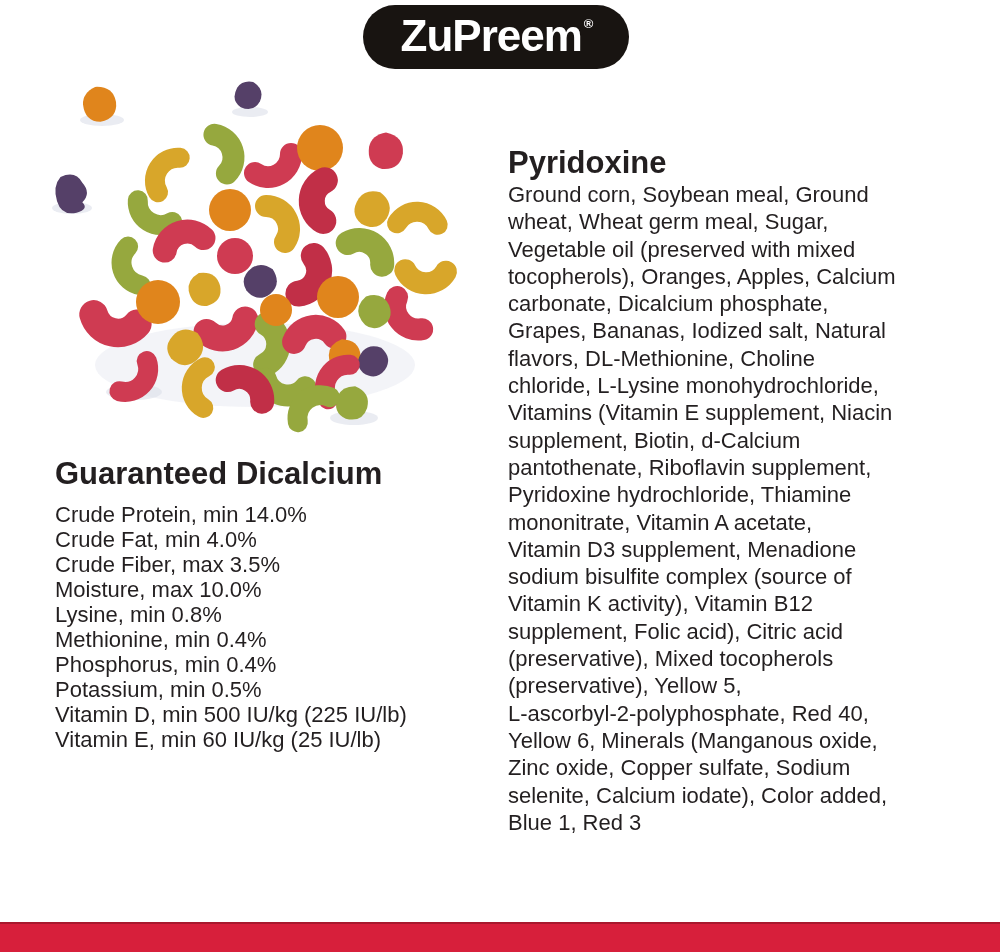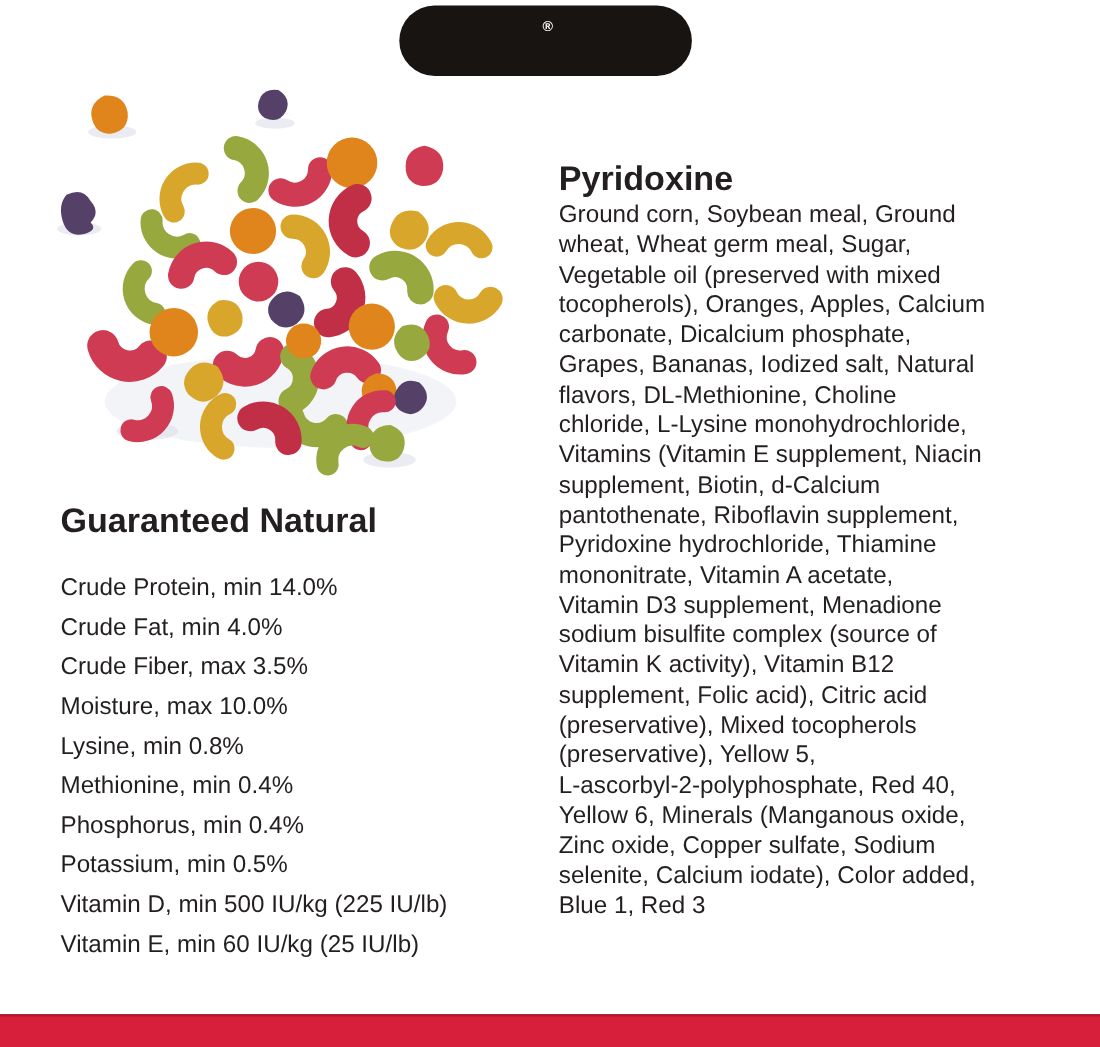--- a/index.html
+++ b/index.html
@@ -79,23 +79,23 @@
     font-size:31px;
     letter-spacing:0;
     color:var(--text);
   }
   .ga-block{
     position:absolute;
     left:55px; top:456px;
     width:430px;
   }
   .ga-items{
-    margin-top:24px;
+    margin-top:10px;
     font-size:22px;
-    line-height:36px;
+    line-height:25px;
     white-space:pre-line;
     color:var(--text);
   }
   .ing-block{
     position:absolute;
     left:508px; top:145px;
     width:460px;
   }
   .ing-lines{
     font-size:22px;
@@ -111,20 +111,21 @@
     background:var(--band-red);
     border-top:2px solid var(--band-red-dark);
   }
 </style>
 </head>
 <body>
 
 <div class="label-panel">
 
   <div class="logo-pill">
+    <span class="logo-text">ZuPreem</span>
       <span class="logo-reg">®</span>
   </div>
 
   <svg class="kibble-photo" viewBox="0 0 455 390" aria-hidden="true">
     <defs>
       <path id="cres" d="M -19 9 A 23 23 0 0 1 17 -10" fill="none" stroke-linecap="round"></path>
       <path id="chunk" d="M0 -15 Q14 -12 13 1 Q11 14 -3 13 Q-15 10 -13 -4 Q-11 -13 0 -15 Z"></path>
       <path id="blob" d="M-10 -13 Q3 -19 9 -8 Q17 1 9 9 Q15 15 4 18 Q-9 21 -13 8 Q-17 -5 -10 -13 Z"></path>
     </defs>
 
@@ -177,21 +178,21 @@
       <circle class="f-org" cx="256" cy="250" r="16"></circle>
       <use href="#cres" class="s-grn" stroke-width="22" transform="translate(265 322) rotate(-140)"></use>
       <use href="#cres" class="s-red2" stroke-width="24" transform="translate(225 332) rotate(60)"></use>
       <use href="#cres" class="s-yel" stroke-width="20" transform="translate(185 327) rotate(-60)"></use>
       <use href="#cres" class="s-red" stroke-width="20" transform="translate(320 322) rotate(-30)"></use>
       <use href="#cres" class="s-grn" stroke-width="20" transform="translate(295 350) rotate(-10)"></use>
     </g>
   </svg>
 
   <div class="ga-block">
-    <div class="section-heading">Guaranteed Natural</div>
+    <div class="section-heading">Guaranteed Dicalcium</div>
     <div class="ga-items">Crude Protein, min 14.0%
 Crude Fat, min 4.0%
 Crude Fiber, max 3.5%
 Moisture, max 10.0%
 Lysine, min 0.8%
 Methionine, min 0.4%
 Phosphorus, min 0.4%
 Potassium, min 0.5%
 Vitamin D, min 500 IU/kg (225 IU/lb)
 Vitamin E, min 60 IU/kg (25 IU/lb)</div>

